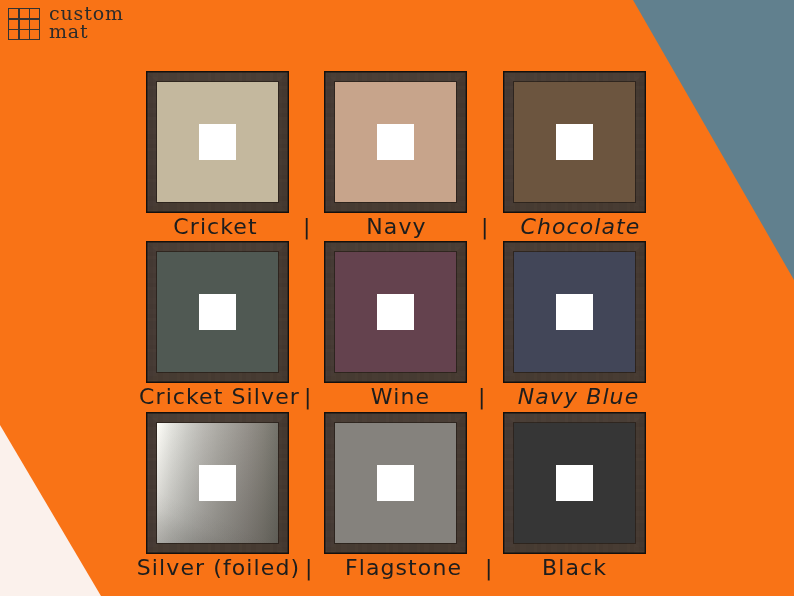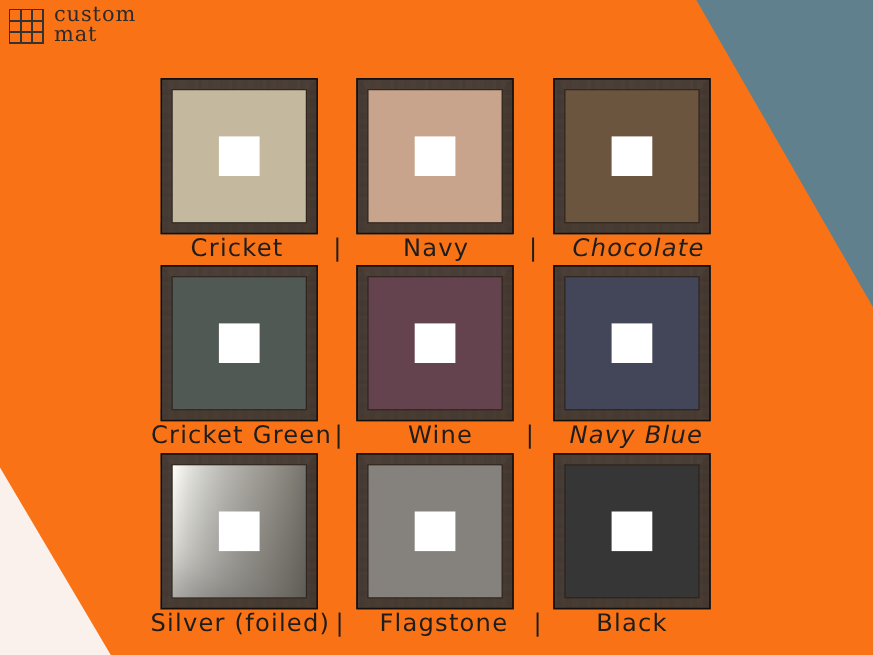--- a/index.html
+++ b/index.html
@@ -106,21 +106,21 @@
       <div class="label" style="left: 469px; top: 214px; width: 223px; font-style: italic;">Chocolate</div>
       <div class="cell" style="left: 146px; top: 241px; width: 143px; height: 142px;">
     <div class="frame-outer"></div>
     <div class="frame-grain"></div>
     <div class="frame-grain-v"></div>
     <div class="frame-grain-v right"></div>
     <div class="mat" style="background:#505953;"></div>
     <div class="win" style="left:53px;top:53px;width:37px;height:36px;"></div>
     <div class="frame-edge"></div>
       </div>
-      <div class="label" style="left: 108px; top: 384px; width: 223px;">Cricket Green</div>
+      <div class="label" style="left: 108px; top: 384px; width: 223px;">Cricket Silver</div>
       <div class="sep" style="left: 304px; top: 384px;">|</div>
       <div class="cell" style="left: 324px; top: 241px; width: 143px; height: 142px;">
     <div class="frame-outer"></div>
     <div class="frame-grain"></div>
     <div class="frame-grain-v"></div>
     <div class="frame-grain-v right"></div>
     <div class="mat" style="background:#64424E;"></div>
     <div class="win" style="left:53px;top:53px;width:37px;height:36px;"></div>
     <div class="frame-edge"></div>
       </div>

